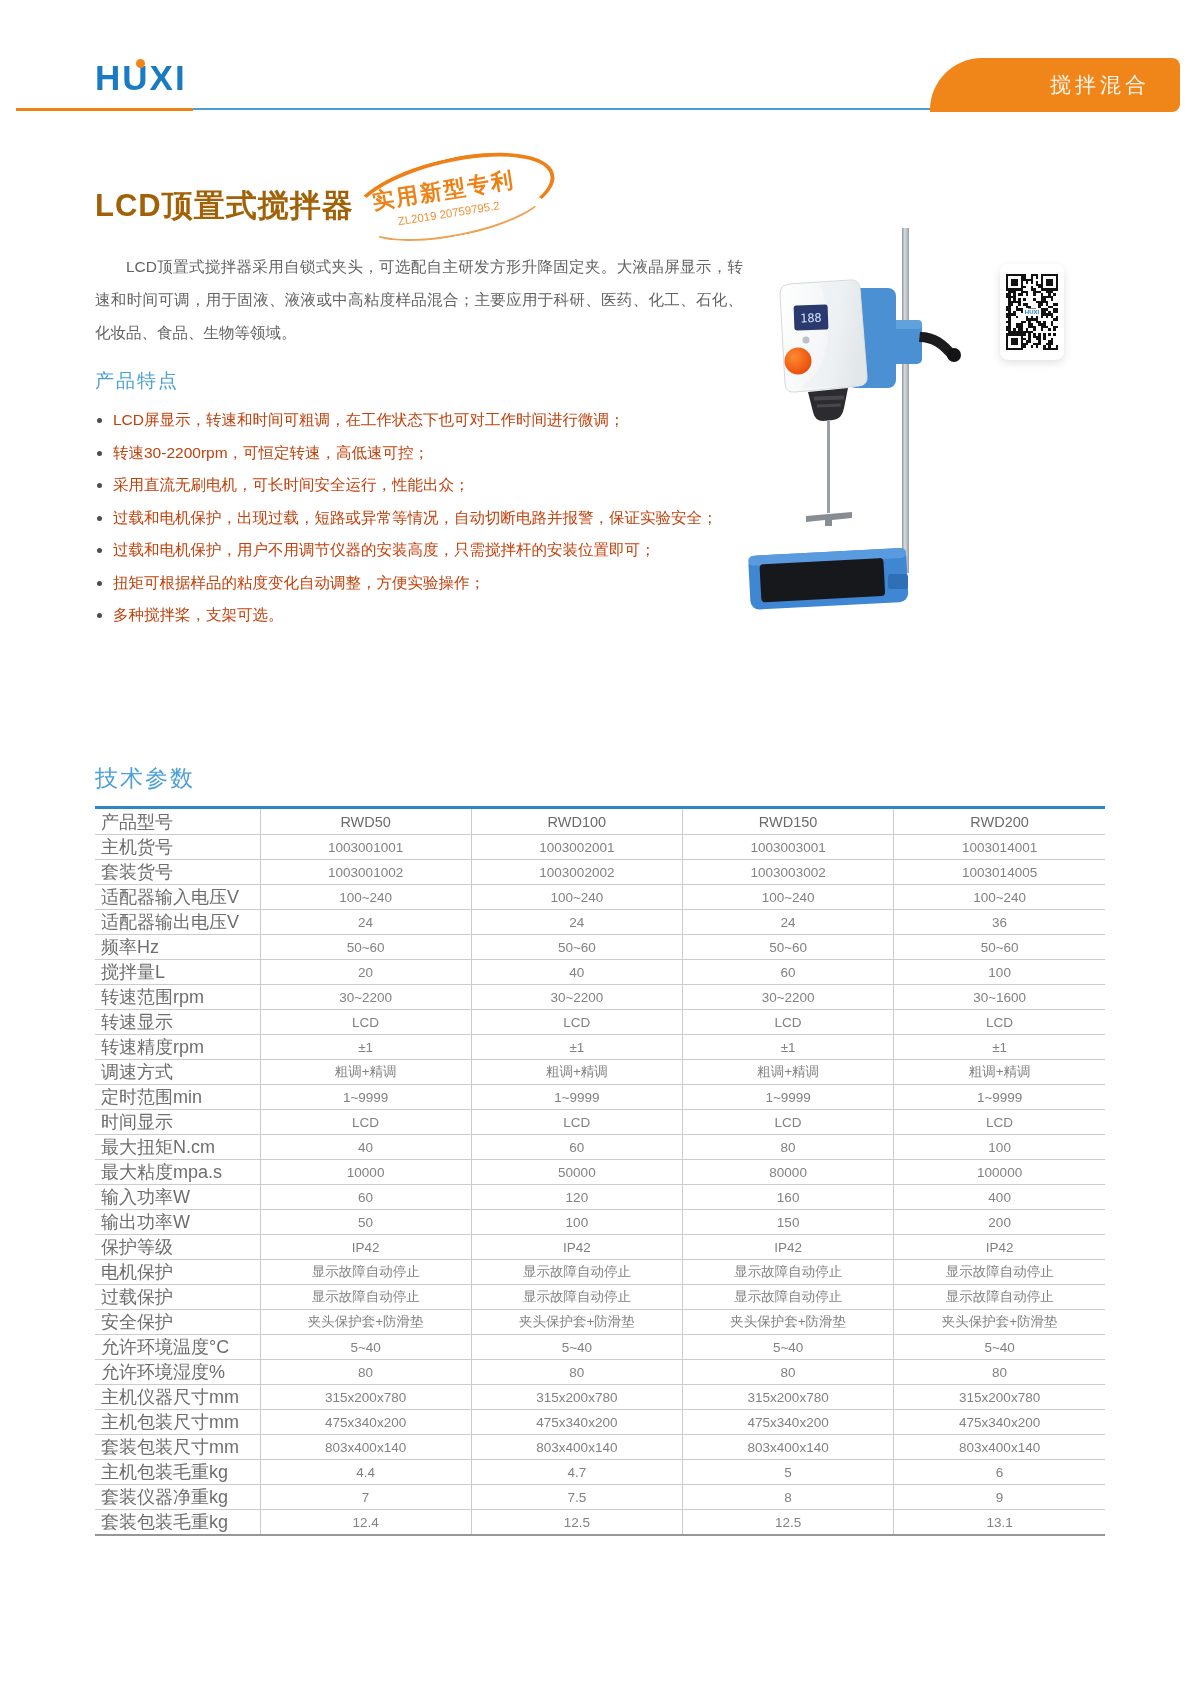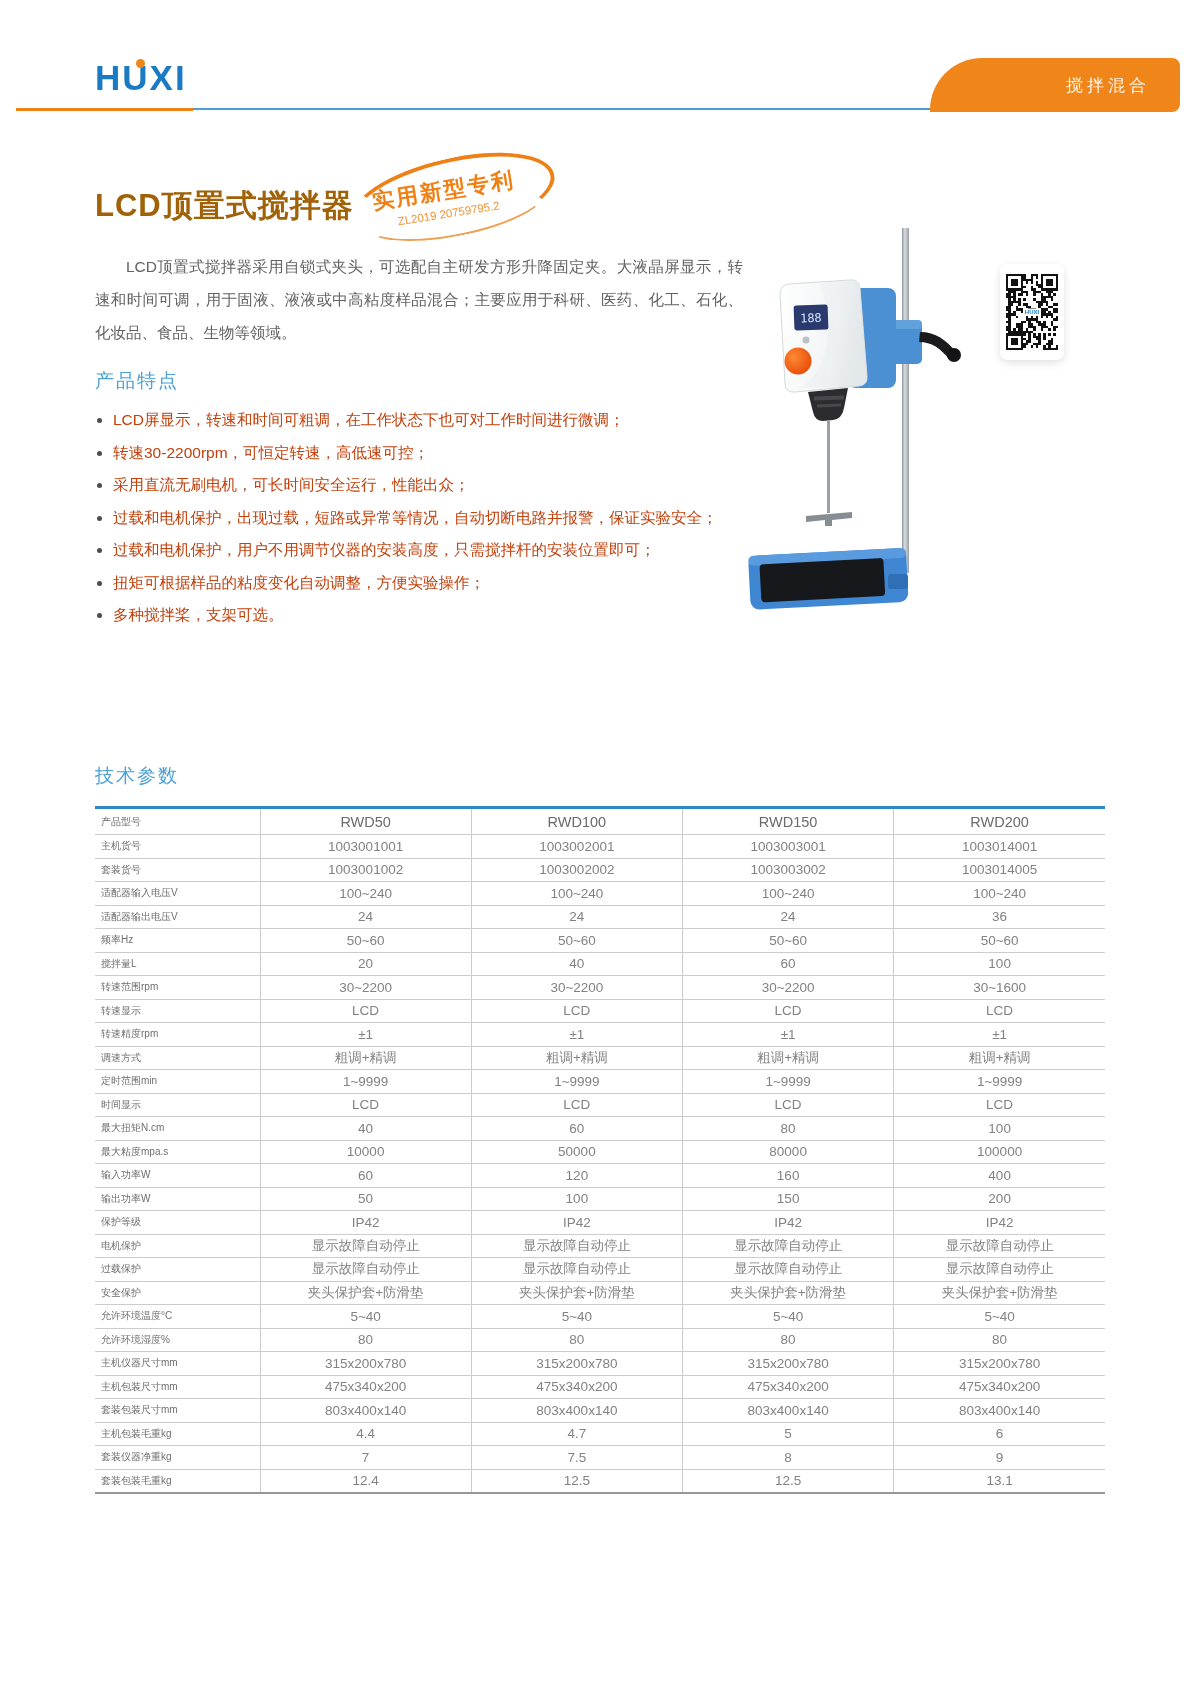--- a/index.html
+++ b/index.html
@@ -10,21 +10,21 @@
   
   .logo { position:absolute; left:95px; top:58px; font-size:35px; font-weight:800;
           color:#1a7bc4; letter-spacing:2px; }
   .logo .u-dot { position:absolute; left:41px; top:1px; width:9px; height:9px;
                  border-radius:50%; background:#f08519; }
   .rule-orange { position:absolute; left:16px; top:108px; width:177px; height:3px; background:#ef8214; }
   .rule-blue   { position:absolute; left:193px; top:108px; width:742px; height:2px; background:#4a9fd0; }
   .ribbon { position:absolute; left:930px; top:58px; width:250px; height:54px;
             background:#f08519; border-radius:52px 8px 8px 0;
             display:flex; align-items:center; justify-content:flex-end; padding-right:30px;
-            color:#fdf6ec; font-size:17px; letter-spacing:4px; }
+            color:#fdf6ec; font-size:21px; letter-spacing:4px; }
 
   
   .title { position:absolute; left:95px; top:185px; font-size:31px; font-weight:600;
            color:#a16207; letter-spacing:1px; }
   .patent { position:absolute; left:358px; top:162px; width:196px; height:86px;
             transform:rotate(-9deg); }
   .patent .arc-thick { position:absolute; left:-8px; top:-4px; width:208px; height:78px;
             border:4px solid transparent; border-top-color:#ef8017; border-right-color:#ef8017;
             border-radius:50%; transform:rotate(-4deg); }
   .patent .arc-thin { position:absolute; left:2px; top:16px; width:188px; height:58px;
@@ -55,32 +55,32 @@
   .qr-card { position:absolute; left:1000px; top:264px; width:64px; height:96px;
            background:#fff; border-radius:8px; box-shadow:0 3px 8px rgba(0,0,0,0.12);
            display:flex; align-items:center; justify-content:center; }
   .qr-wrap { position:relative; width:52px; height:78px; }
   .qr-wrap svg { width:52px; height:78px; }
   .qr-logo { position:absolute; left:50%; top:50%; transform:translate(-50%,-50%);
            background:#fff; font-size:6px; font-weight:700; color:#1a7bc4; padding:0 1px;
            line-height:7px; }
 
   
-  .spec-heading { position:absolute; left:95px; top:763px; font-size:19px;
+  .spec-heading { position:absolute; left:95px; top:763px; font-size:23px;
            color:#4ba0d6; letter-spacing:2px; }
   .spec-table { position:absolute; left:95px; top:806px; width:1010px;
            border-collapse:collapse; table-layout:fixed;
            border-top:3px solid #2e86c4; border-bottom:2px solid #979797; }
   .spec-table col.c0 { width:165px; }
   .spec-table th { height:27px; font-size:14.5px; font-weight:400; color:#6b6b6b; }
   .spec-table td { height:23.5px; font-size:13.5px; color:#828282; }
   .spec-table th, .spec-table td { border-top:1px solid #cccccc; text-align:center;
            vertical-align:middle; overflow:hidden; white-space:nowrap; }
   .spec-table tr:first-child th { border-top:none; }
-  .spec-table .label { text-align:left; padding-left:6px; color:#6e6e6e; font-size:10px; }
+  .spec-table .label { text-align:left; padding-left:6px; color:#6e6e6e; font-size:18px; }
   .spec-table th + th, .spec-table td + td { border-left:1px solid #cccccc; }
 </style>
 </head>
 <body>
 
 <div class="page">
 
   <div class="logo">
     <span>HUXI</span>
     <span class="u-dot"></span>

